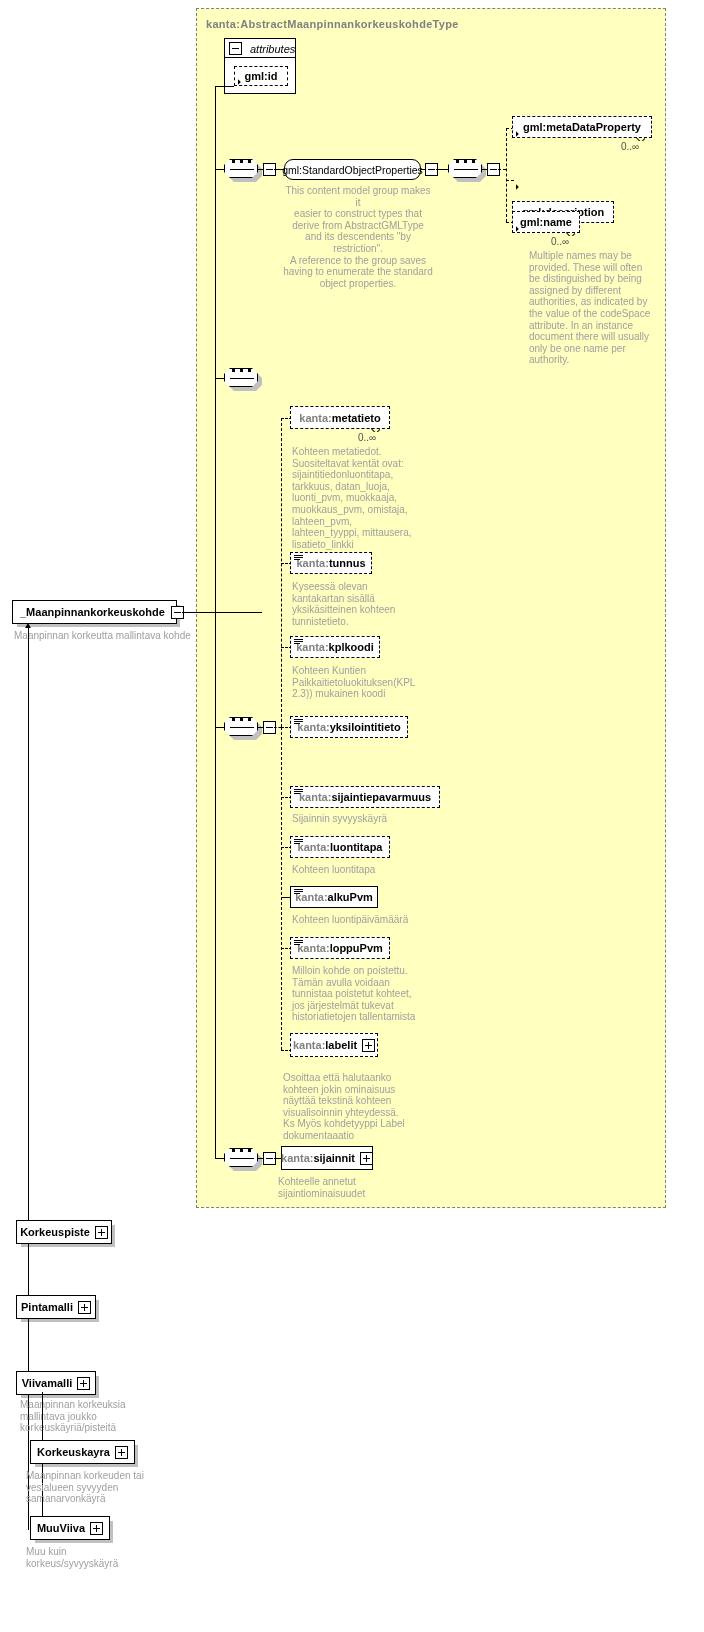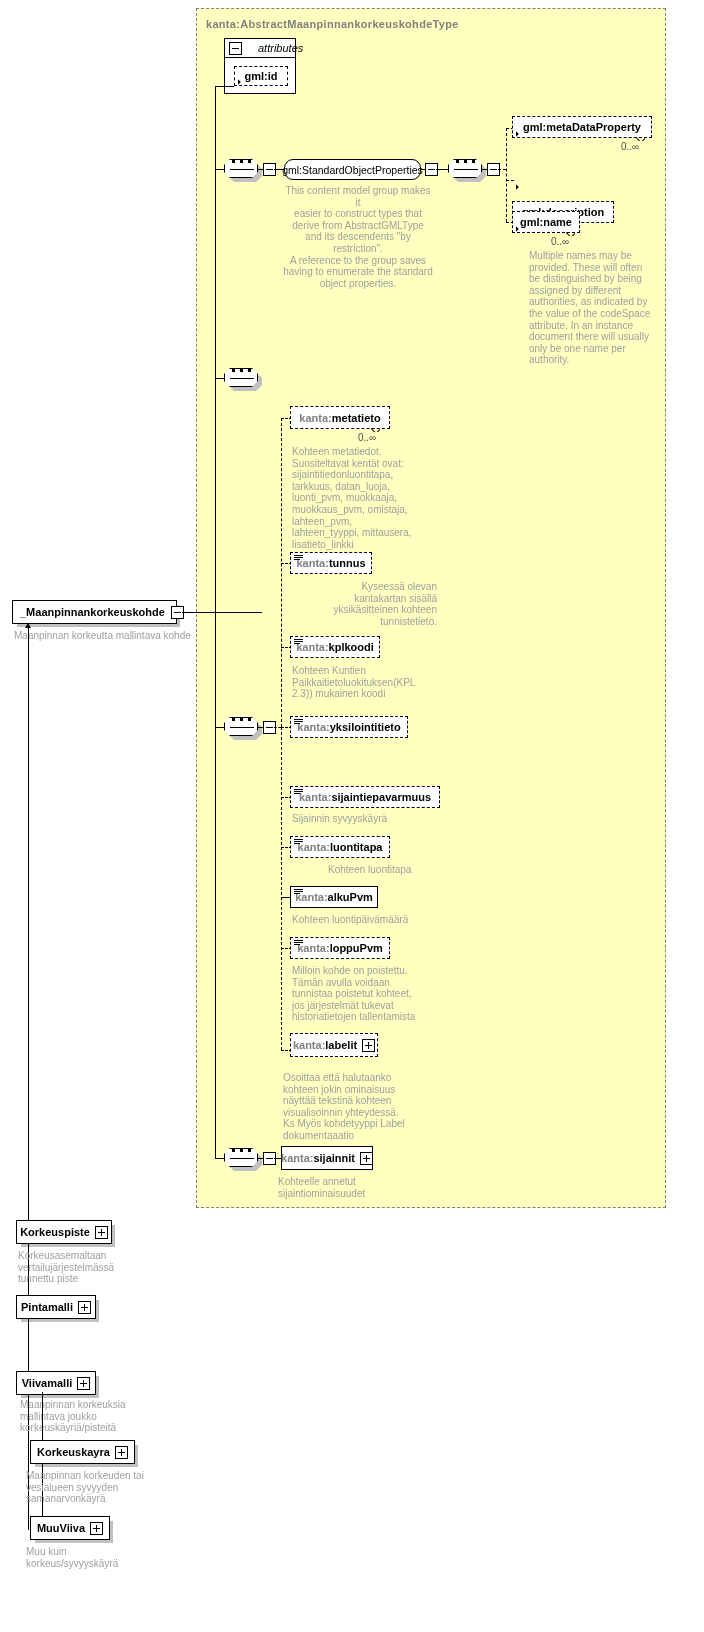--- a/index.html
+++ b/index.html
@@ -196,21 +196,21 @@
   <div class="ebox shadow" style="left:12px;top:600px;width:165px;height:24px;justify-content:flex-start;">
     <span class="plain">_Maanpinnankorkeuskohde</span>
   </div>
   <div class="expander-out" style="left:171px;top:606px;"></div>
   <div class="doc" style="left:14px;top:630px;width:180px;">Maanpinnan korkeutta mallintava kohde</div>
 
   <div class="hline" style="left:182px;top:612px;width:80px;"></div>
 
   <div class="attrbox" style="left:224px;top:38px;width:72px;height:56px;"></div>
   <div class="attrbox" style="left:224px;top:38px;width:72px;height:20px;"></div>
-  <div class="hdr abs" style="left:229px;top:42px;display:flex;gap:16px;font-size:11px;font-style:italic;">
+  <div class="hdr abs" style="left:229px;top:42px;display:flex;align-items:center;gap:8px;font-size:11px;font-style:italic;">
     <span class="expander" style="margin-left:0;"></span>
     <span>attributes</span>
   </div>
   <div class="ebox dashed shadow" style="left:234px;top:66px;width:54px;height:20px;">
     <span class="nm">gml:id</span>
   </div>
   <div class="refarrow" style="left:236px;top:80px;"></div>
 
   <div class="vline" style="left:215px;top:86px;height:527px;"></div>
   <div class="hline" style="left:215px;top:86px;width:19px;"></div>
@@ -332,21 +332,21 @@
   <div class="hline dash" style="left:281px;top:563px;width:11px;"></div>
   <div class="ebox dashed shadow" style="left:290px;top:552px;width:82px;height:22px;">
     <span class="linesglyph">
         <i></i>
         <i></i>
         <i></i>
       </span>
     <span class="ns">kanta:</span>
       <span class="nm">tunnus</span>
   </div>
-  <div class="doc" style="left:292px;top:581px;width:145px;text-align:right;">Kyseessä olevan
+  <div class="doc" style="left:292px;top:581px;width:145px;">Kyseessä olevan
 kantakartan sisällä
 yksikäsitteinen kohteen
 tunnistetieto.</div>
 
   <div class="hline dash" style="left:281px;top:647px;width:11px;"></div>
   <div class="ebox dashed shadow" style="left:290px;top:636px;width:90px;height:22px;">
     <span class="linesglyph">
         <i></i>
         <i></i>
         <i></i>
@@ -384,21 +384,21 @@
   <div class="hline dash" style="left:281px;top:847px;width:11px;"></div>
   <div class="ebox dashed shadow" style="left:290px;top:836px;width:100px;height:22px;">
     <span class="linesglyph">
         <i></i>
         <i></i>
         <i></i>
       </span>
     <span class="ns">kanta:</span>
       <span class="nm">luontitapa</span>
   </div>
-  <div class="doc" style="left:292px;top:864px;width:150px;margin-left:36px;">Kohteen luontitapa</div>
+  <div class="doc" style="left:292px;top:864px;width:150px;">Kohteen luontitapa</div>
 
   <div class="hline" style="left:281px;top:897px;width:11px;"></div>
   <div class="ebox shadow" style="left:290px;top:886px;width:88px;height:22px;">
     <span class="linesglyph">
         <i></i>
         <i></i>
         <i></i>
       </span>
     <span class="ns">kanta:</span>
       <span class="nm">alkuPvm</span>
@@ -455,23 +455,20 @@
 
   <div class="vline" style="left:28px;top:625px;height:905px;"></div>
   <div class="uptri" style="left:25px;top:623px;"></div>
   <div class="uptri" style="left:39px;top:1387px;"></div>
 
   <div class="hline" style="left:28px;top:1232px;width:14px;"></div>
   <div class="ebox shadow" style="left:16px;top:1220px;width:96px;height:24px;">
     <span class="plain">Korkeuspiste</span>
     <span class="expander plus"></span>
   </div>
-  <div class="doc" style="left:18px;top:1250px;width:140px;">Korkeusasemaltaan
-vertailujärjestelmässä
-tunnettu piste</div>
 
   <div class="hline" style="left:28px;top:1307px;width:14px;"></div>
   <div class="ebox shadow" style="left:16px;top:1295px;width:80px;height:24px;">
     <span class="plain">Pintamalli</span>
     <span class="expander plus"></span>
   </div>
 
   <div class="hline" style="left:28px;top:1383px;width:14px;"></div>
   <div class="ebox shadow" style="left:16px;top:1371px;width:80px;height:24px;">
     <span class="plain">Viivamalli</span>

